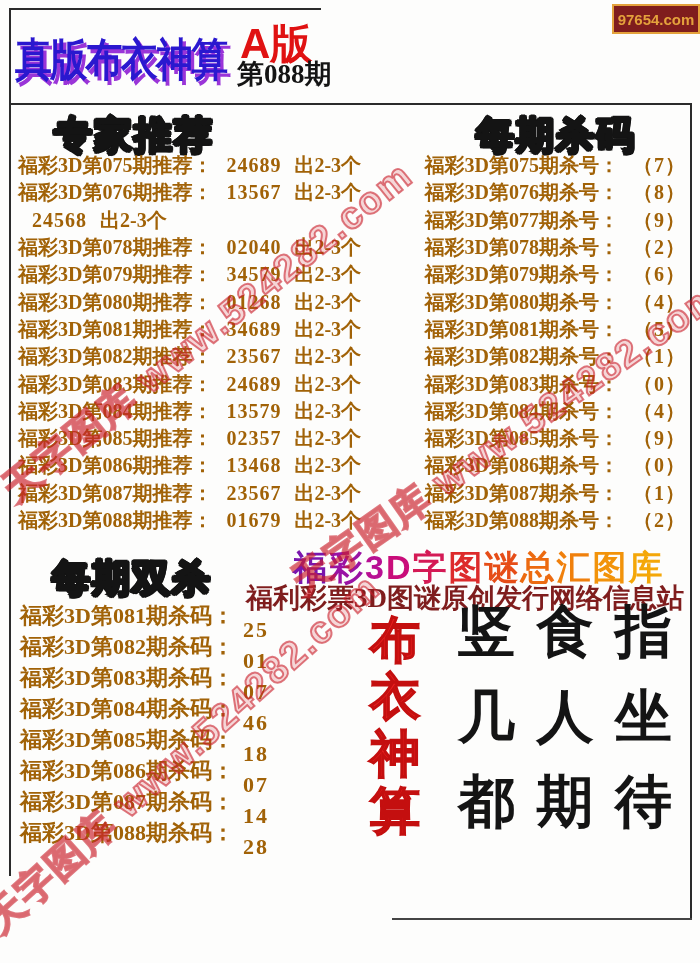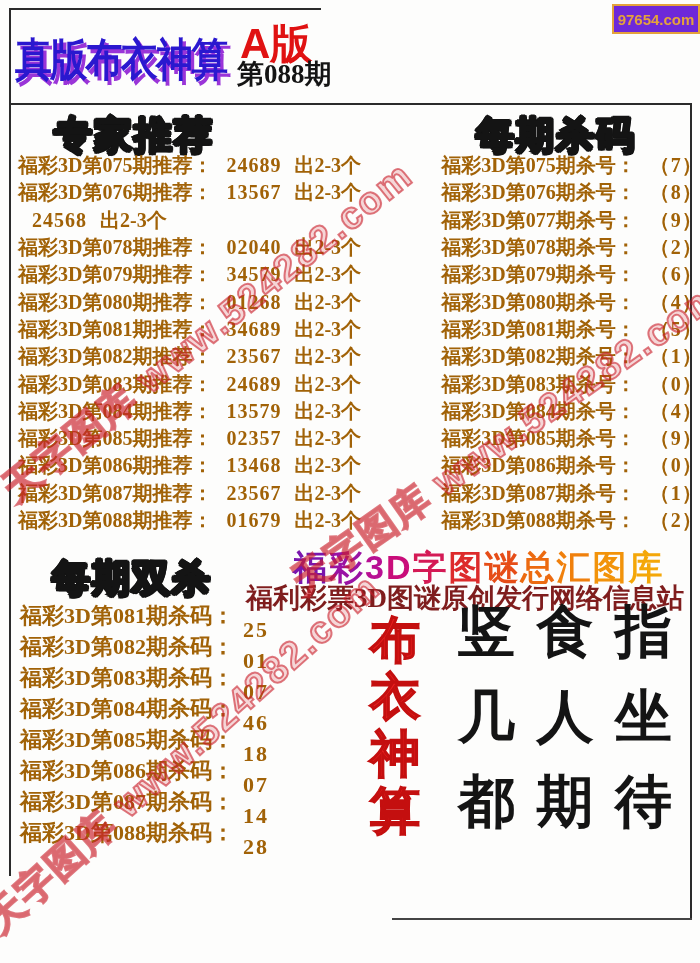--- a/index.html
+++ b/index.html
@@ -19,21 +19,21 @@
   #main-title{position:absolute;left:15px;top:30px;font-size:45px;font-weight:900;
       font-family:"Liberation Sans","DejaVu Sans",sans-serif;white-space:nowrap;
       color:var(--title-blue,#2a18cf);letter-spacing:-2px;
       text-shadow:4px 4px 0 var(--title-shadow,#9a35d8);
       transform:scaleX(0.82);transform-origin:left top;}
   #edition{position:absolute;left:240px;top:16px;font-size:42px;font-weight:900;
       color:var(--edition-red,#e01212);font-family:"Liberation Sans",sans-serif;}
   #issue{position:absolute;left:237px;top:56px;font-size:27px;font-weight:800;color:#141414;
       white-space:nowrap;}
   #site-box{position:absolute;left:612px;top:4px;width:84px;height:26px;
-      border:2px solid var(--site-orange,#e4a23c);background:#6d28d9;
+      border:2px solid var(--site-orange,#e4a23c);background:#7f1d1d;
       display:flex;align-items:center;justify-content:center;}
   #site-box span{font-family:"Liberation Sans",sans-serif;font-size:15px;
       color:var(--site-orange,#e4a23c);font-weight:600;}
 
   
   .section-title{position:absolute;font-family:"Liberation Sans","DejaVu Sans",sans-serif;
       font-size:38px;font-weight:900;letter-spacing:2px;color:#ffffff;white-space:nowrap;
       -webkit-text-stroke:2.4px #141414;
       text-shadow:2px 0 0 #141414,-2px 0 0 #141414,0 2px 0 #141414,0 -2px 0 #141414,
                   1.5px 1.5px 0 #141414,-1.5px 1.5px 0 #141414,
@@ -42,21 +42,21 @@
   #kill-title{left:476px;top:110px;}
   #double-title{left:52px;top:553px;}
 
   
   .list{position:absolute;}
   #expert-list{left:18px;top:152px;width:335px;}
   #kill-list{left:458px;top:152px;width:228px;}
   #double-list{left:20px;top:600px;width:280px;}
   .row{display:flex;align-items:center;white-space:nowrap;font-weight:700;color:#a16207;}
   #expert-list .row{height:27.3px;font-size:20px;}
-  #kill-list .row{height:27.3px;font-size:20px;justify-content:center;}
+  #kill-list .row{height:27.3px;font-size:20px;justify-content:flex-end;}
   #double-list .row{height:31px;font-size:22px;}
   .row .val{margin-left:14px;letter-spacing:1px;}
   .row .suffix{margin-left:13px;}
   #double-list .val{margin-left:9px;letter-spacing:2px;margin-top:28px;}
 
   
   #gallery-title{position:absolute;left:293px;top:545px;font-size:34px;font-weight:900;
       font-family:"Liberation Sans",sans-serif;letter-spacing:2px;white-space:nowrap;}
   #gallery-subtitle{position:absolute;left:246px;top:580px;font-size:27px;font-weight:800;
       color:#7f1d1d;white-space:nowrap;}

